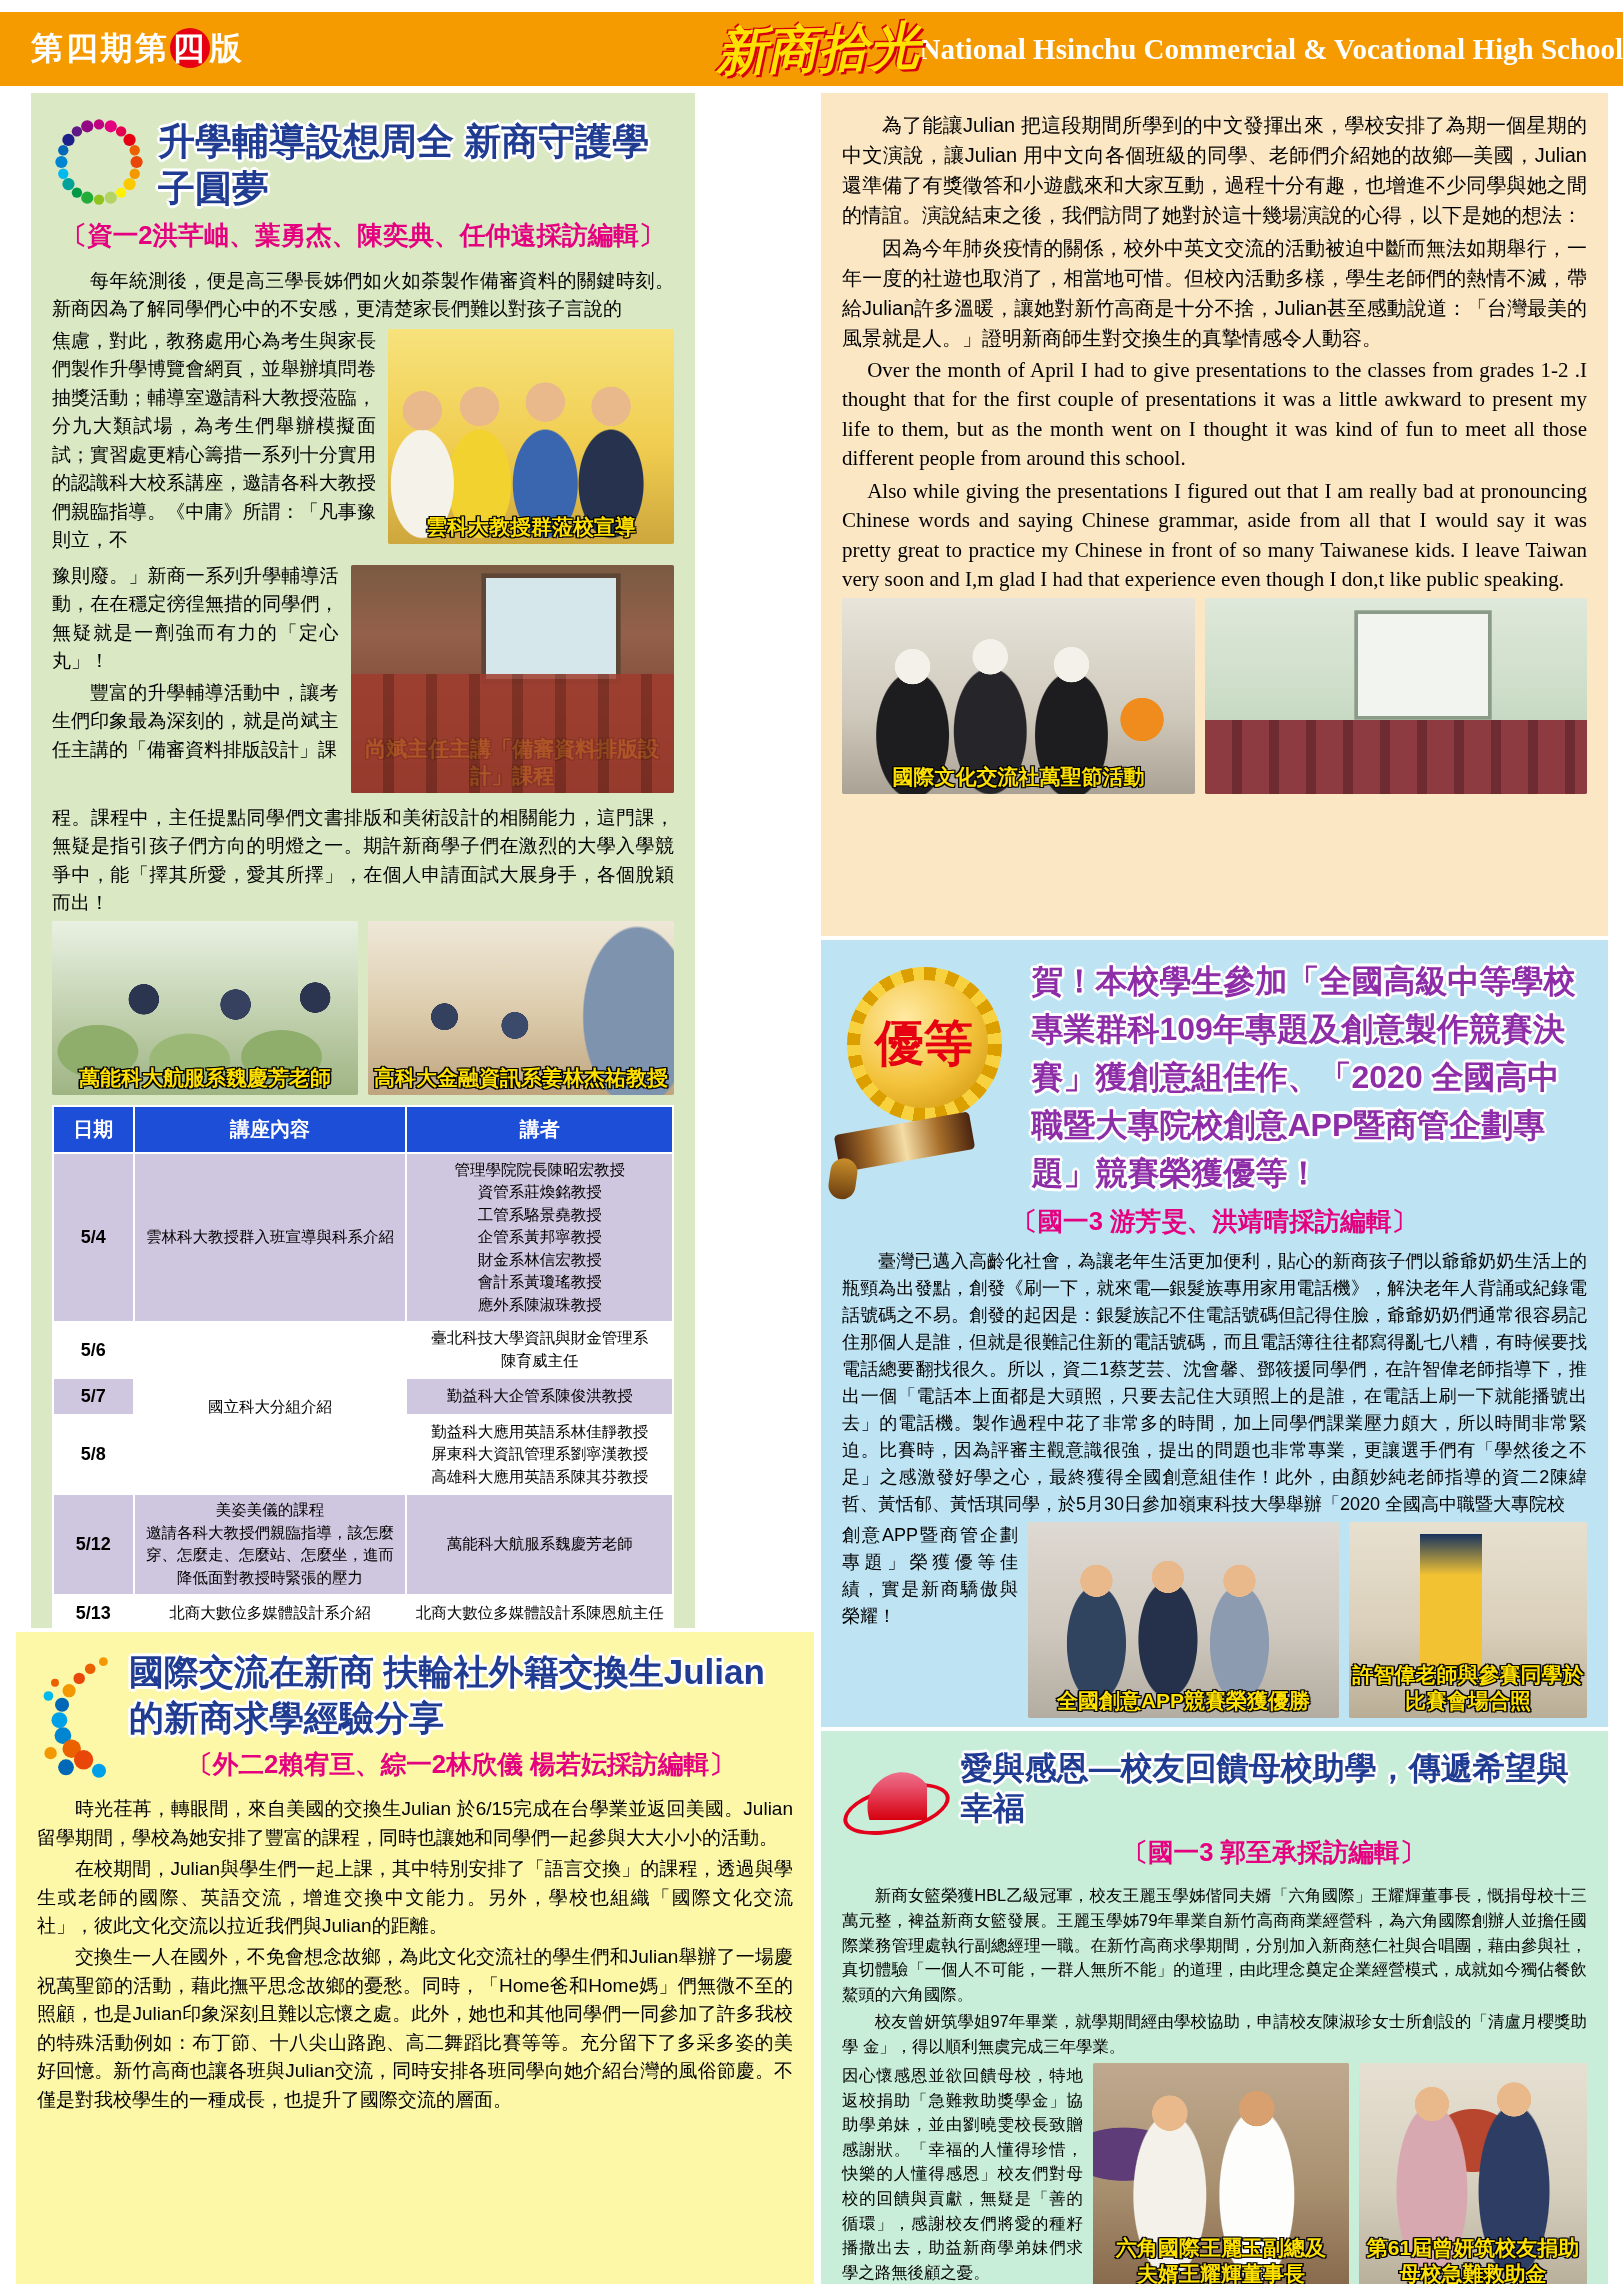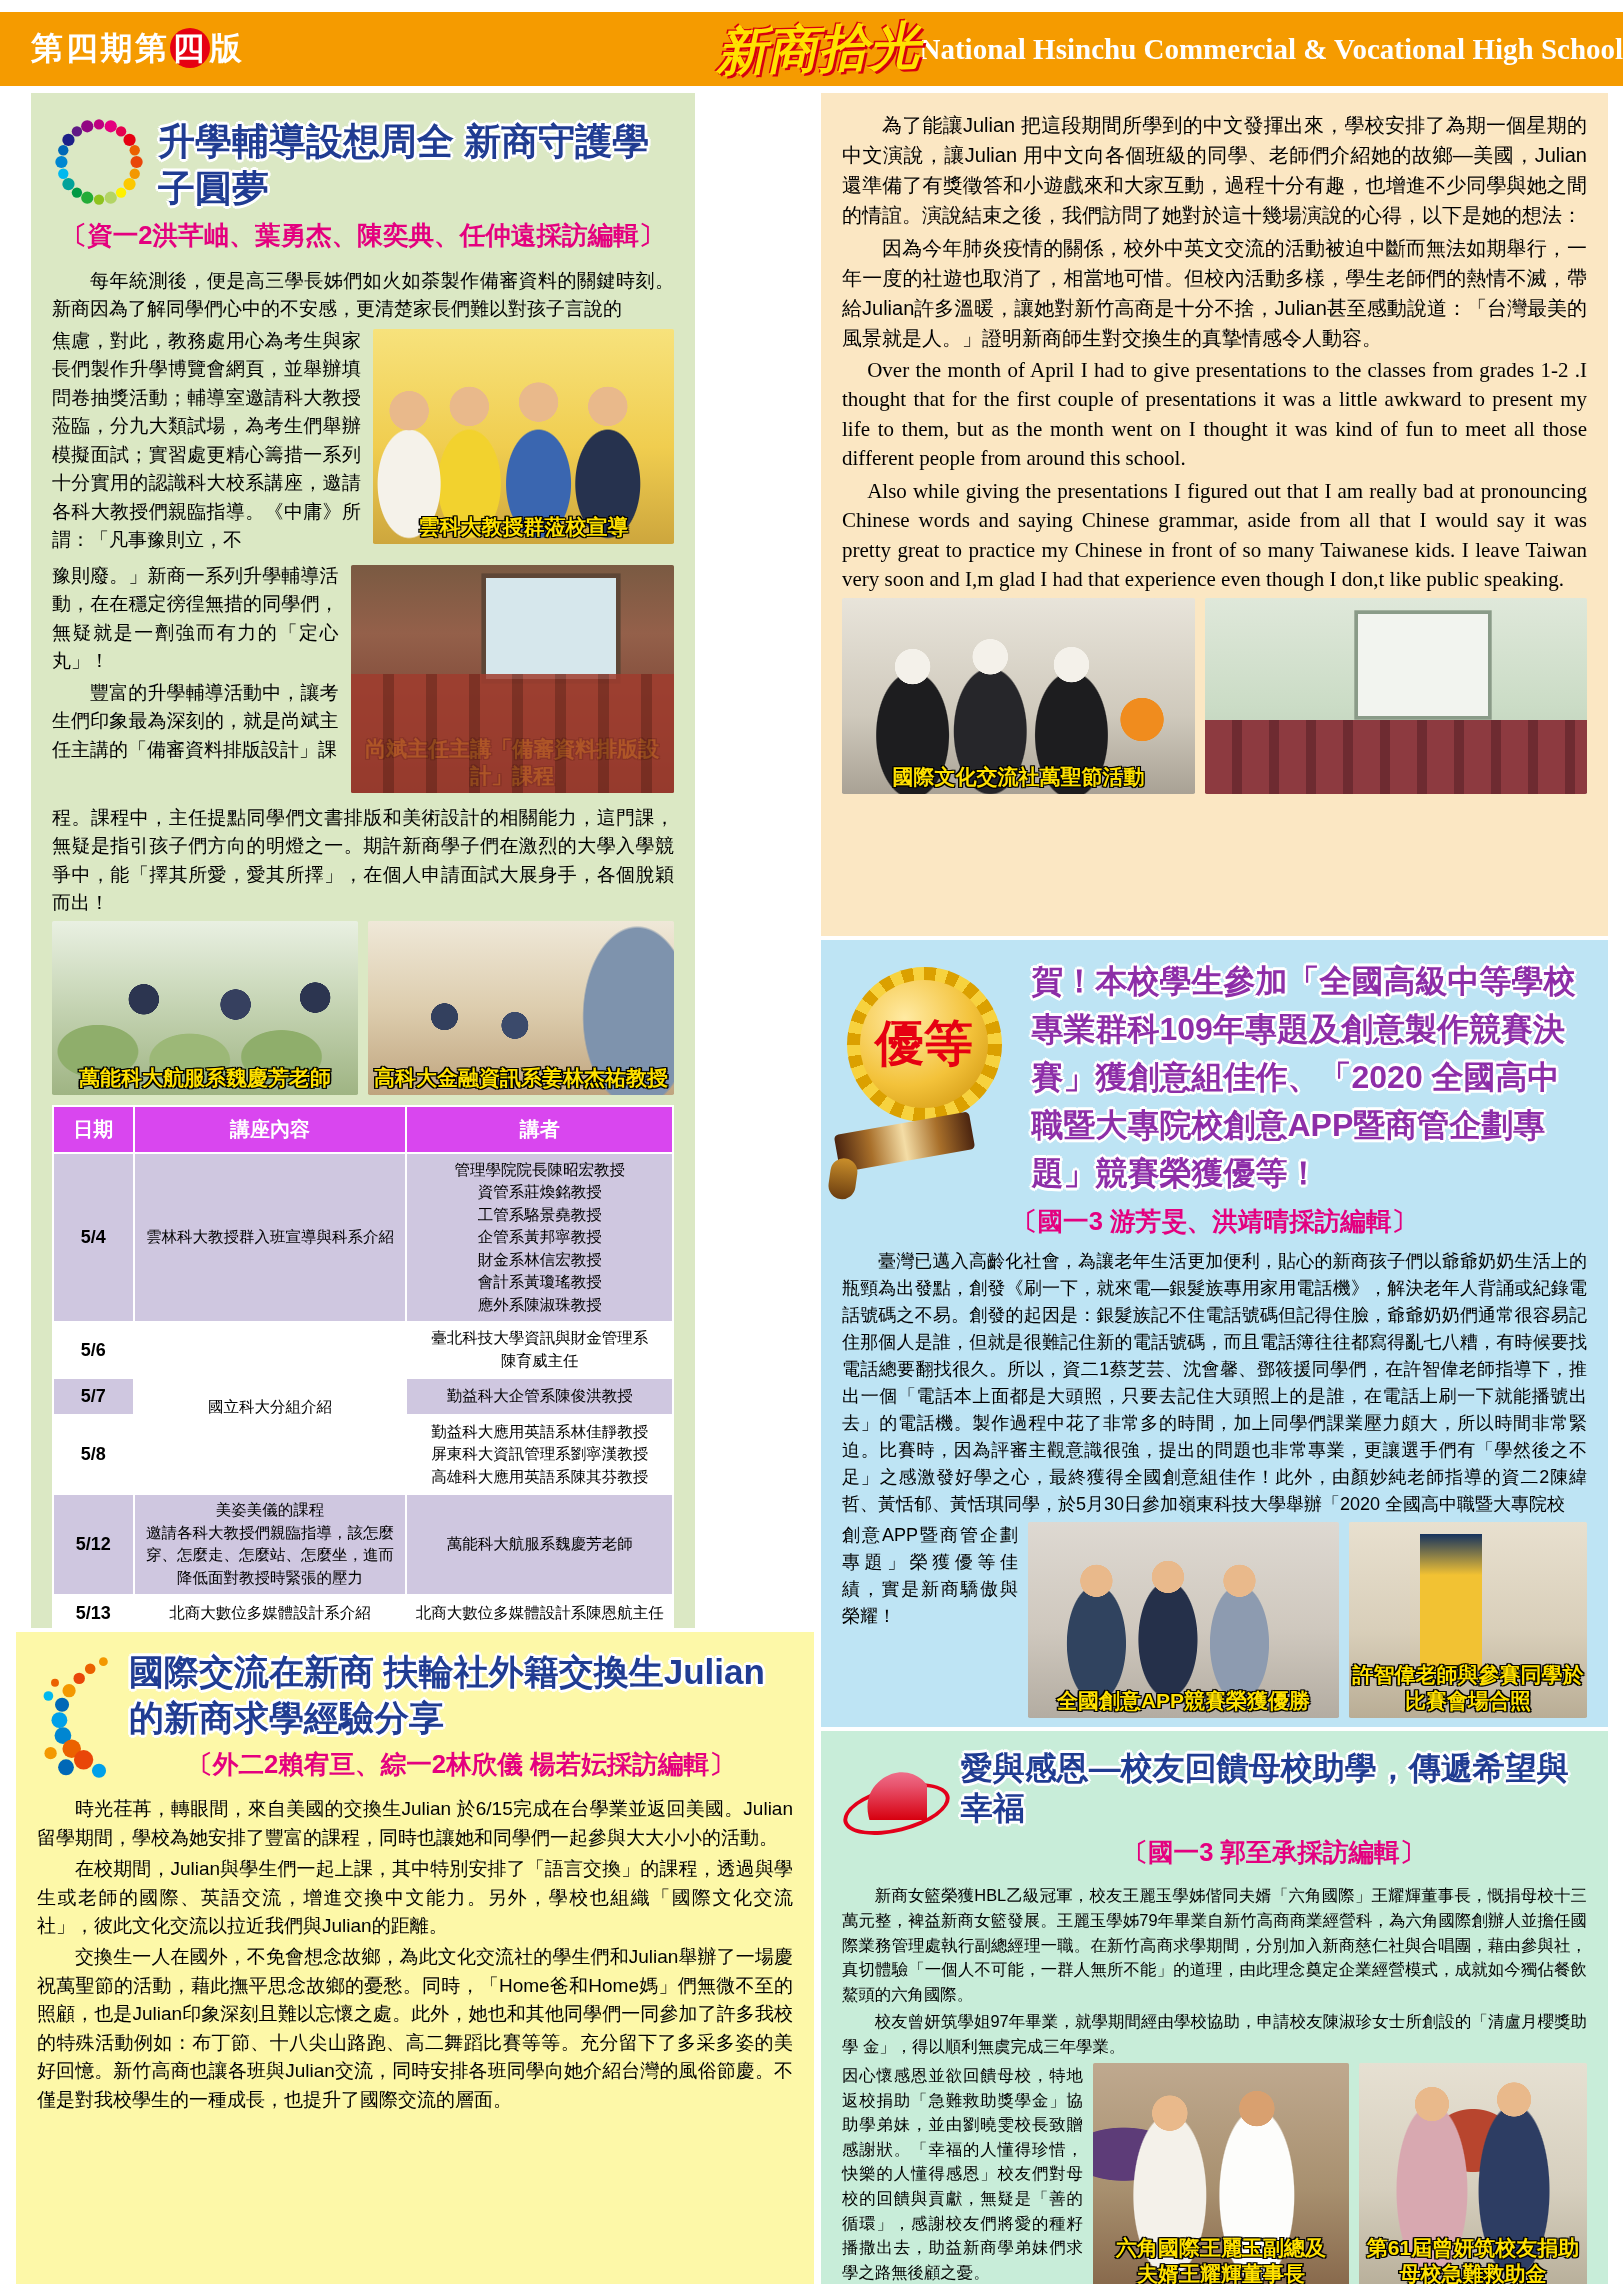--- a/index.html
+++ b/index.html
@@ -48,21 +48,21 @@
   .photo{position:relative;overflow:hidden;border-radius:1.8px;background:#888;}
   .cap{position:absolute;left:0;right:0;bottom:3.7px;text-align:center;font-size:21px;font-weight:bold;
        color:#ffe100;line-height:1.25;white-space:pre-line;
        text-shadow:1.4px 1.4px 0 #000,-1.4px -1.4px 0 #000,1.4px -1.4px 0 #000,-1.4px 1.4px 0 #000,0 1.4px 0 #000,0 -1.4px 0 #000;}
   .fl-r{float:right;margin:2.7px 0 6.4px 12px;}
   .fl-l{float:left;margin:2.7px 12px 6.4px 0;}
   .photo-row{display:flex;gap:10px;margin:3.7px 0 6.4px;}
   .split{display:flex;gap:10px;margin-top:4.6px;}
   .split .txtcol{flex:1;}
 
-  .pA{width:46%;height:215px;background:linear-gradient(180deg,#f7e27c 0%,#f0cd4f 55%,#cda63d 100%);padding-left:15px;}
+  .pA{width:46%;height:215px;background:linear-gradient(180deg,#f7e27c 0%,#f0cd4f 55%,#cda63d 100%);}
   .pA::before{content:"";position:absolute;inset:0;background:
       radial-gradient(circle 20px at 12% 38%,#e9b98b 0 97%,transparent),
       radial-gradient(ellipse 32px 55px at 12% 72%,#f5f2ea 0 97%,transparent),
       radial-gradient(circle 20px at 32% 36%,#e9b98b 0 97%,transparent),
       radial-gradient(ellipse 32px 55px at 32% 72%,#f2d22e 0 97%,transparent),
       radial-gradient(circle 20px at 55% 34%,#e9b98b 0 97%,transparent),
       radial-gradient(ellipse 33px 55px at 55% 72%,#3a66b0 0 97%,transparent),
       radial-gradient(circle 20px at 78% 36%,#e9b98b 0 97%,transparent),
       radial-gradient(ellipse 33px 55px at 78% 72%,#26324e 0 97%,transparent);}
   .pB{width:52%;height:228px;background:linear-gradient(180deg,#7a5a42 0%,#94604a 30%,#7c4636 70%,#5e3328 100%);}
@@ -120,21 +120,21 @@
   .pJ{width:228px;height:228px;background:linear-gradient(180deg,#e6e0d2 0%,#d6cfbe 55%,#b7ae99 100%);}
   .pJ::before{content:"";position:absolute;inset:0;background:
       radial-gradient(circle 17.4px at 32% 18%,#e9b98b 0 97%,transparent),
       radial-gradient(ellipse 36px 87px at 32% 56%,#d8a8b0 0 97%,transparent),
       radial-gradient(circle 17.4px at 68% 16%,#e9b98b 0 97%,transparent),
       radial-gradient(ellipse 36px 87px at 68% 56%,#2d3d63 0 97%,transparent),
       radial-gradient(ellipse 41px 32px at 50% 34%,#b8452e 0 97%,transparent);}
 
   
   .lec-table{width:100%;border-collapse:collapse;margin-top:10px;}
-  .lec-table th{background:#d946ef;color:#fff;font-size:20px;font-weight:bold;padding:9px 0;border:2.7px solid #fff;}
+  .lec-table th{background:#1d4ed8;color:#fff;font-size:20px;font-weight:bold;padding:9px 0;border:2.7px solid #fff;}
   .lec-table td{font-size:15.5px;line-height:1.45;padding:4.6px 5.5px;border:2.7px solid #fff;
                 text-align:center;vertical-align:middle;white-space:pre-line;color:#000;}
   .lec-table td.date{font-weight:bold;font-size:18px;}
   .r-lav{background:#cfc7e0;}
   .r-wht{background:#ffffff;}
 
   
   .logo-ring{width:94px;height:98px;}
   .logo-swirl{width:80px;height:132px;}
   .medal{position:relative;width:174px;height:215px;float:left;margin:4.6px 15.5px 4.6px 0;}

